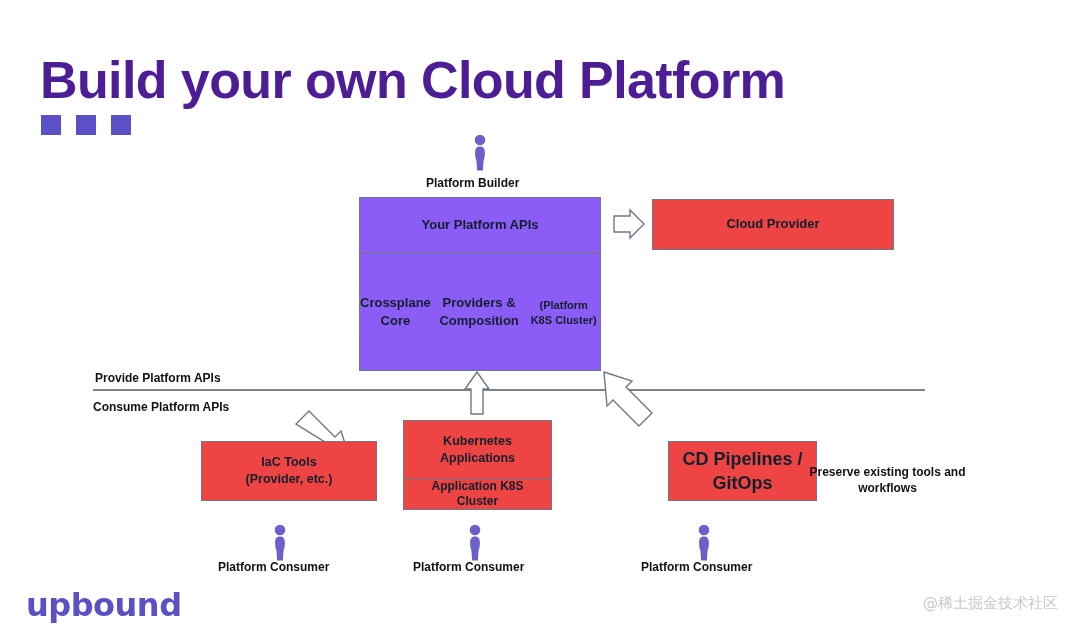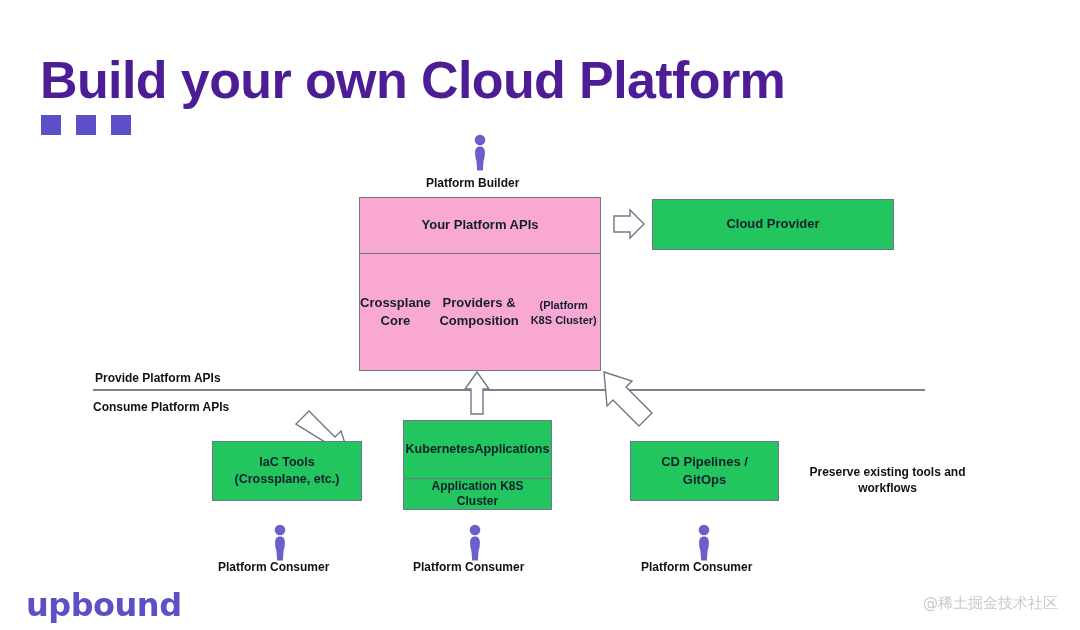--- a/index.html
+++ b/index.html
@@ -51,21 +51,21 @@
   }
   #diagram-svg {
     position: absolute;
     left: 0;
     top: 0;
   }
 
   
   .box {
     position: absolute;
-    background: #22c55e;
+    background: #ef4444;
     border: 1.5px solid #6d7987;
     box-sizing: border-box;
     display: flex;
     flex-direction: column;
     align-items: center;
     justify-content: center;
     text-align: center;
     color: #12202e;
     font-weight: 700;
     line-height: 1.25;
@@ -77,21 +77,21 @@
     margin-top: 2px;
   }
 
   #box-platform-stack {
     left: 359px;
     top: 197px;
     width: 242px;
     height: 174px;
     padding: 0;
     display: block;
-    background: #f9a8d4;
+    background: #8b5cf6;
   }
   #box-your-platform-apis {
     position: absolute;
     left: 0;
     top: 0;
     width: 100%;
     height: 56px;
     border-bottom: 1.5px solid #6d7987;
     box-sizing: border-box;
     display: flex;
@@ -119,23 +119,23 @@
 
   #box-cloud-provider {
     left: 652px;
     top: 199px;
     width: 242px;
     height: 51px;
     font-size: 13px;
   }
 
   #box-iac-tools {
-    left: 212px;
+    left: 201px;
     top: 441px;
-    width: 150px;
+    width: 176px;
     height: 60px;
     font-size: 12.5px;
     line-height: 1.35;
   }
 
   #box-k8s-stack {
     left: 403px;
     top: 420px;
     width: 149px;
     height: 90px;
@@ -143,21 +143,21 @@
     padding: 0;
   }
   #box-kubernetes-apps {
     position: absolute;
     left: 0; top: 0;
     width: 100%;
     height: 58px;
     border-bottom: 1.5px solid #6d7987;
     box-sizing: border-box;
     display: flex;
-    flex-direction: row;
+    flex-direction: column;
     align-items: center;
     justify-content: center;
     font-size: 12.5px;
     font-weight: 700;
     color: #12202e;
     line-height: 1.3;
   }
   #box-application-k8s-cluster {
     position: absolute;
     left: 0; top: 58px;
@@ -167,25 +167,25 @@
     flex-direction: column;
     align-items: center;
     justify-content: center;
     font-size: 12px;
     font-weight: 700;
     color: #12202e;
     line-height: 1.25;
   }
 
   #box-cd-pipelines {
-    left: 630px;
+    left: 668px;
     top: 441px;
     width: 149px;
     height: 60px;
-    font-size: 13px;
+    font-size: 18px;
     line-height: 1.35;
   }
 
   
   .label {
     position: absolute;
     font-size: 12px;
     font-weight: 700;
     color: #121212;
     white-space: nowrap;
@@ -283,21 +283,21 @@
 
   <div class="box" id="box-cloud-provider">
     <span>Cloud Provider</span>
   </div>
 
   <div class="label" id="label-provide-apis">Provide Platform APIs</div>
   <div class="label" id="label-consume-apis">Consume Platform APIs</div>
 
   <div class="box" id="box-iac-tools">
     <span>IaC Tools</span>
-    <span>(Crossplane, etc.)</span>
+    <span>(Provider, etc.)</span>
   </div>
 
   <div class="box" id="box-k8s-stack">
     <div id="box-kubernetes-apps">
       <span>Kubernetes</span>
       <span>Applications</span>
     </div>
     <div id="box-application-k8s-cluster">
       <span>Application K8S</span>
       <span>Cluster</span>

